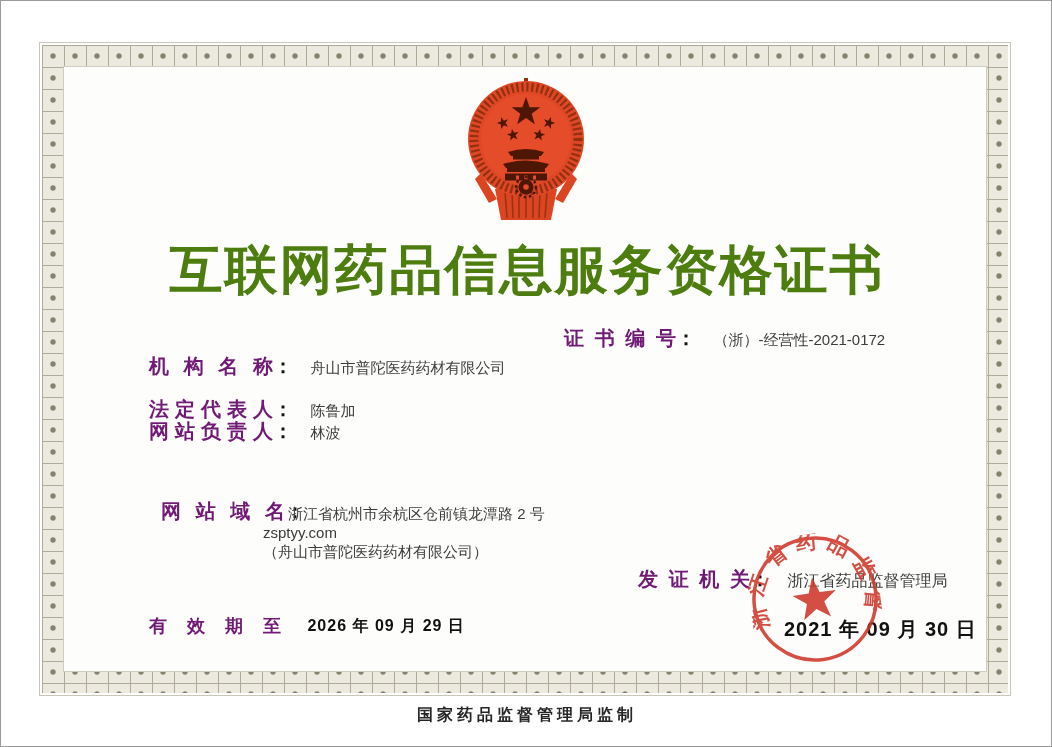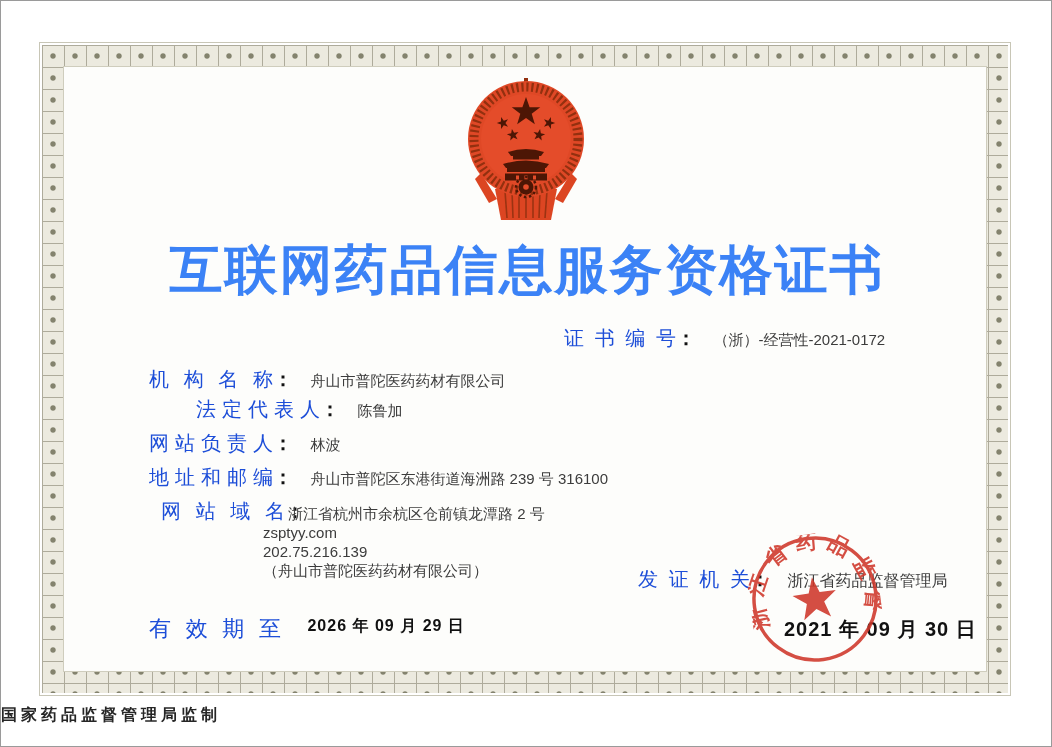--- a/index.html
+++ b/index.html
@@ -26,67 +26,67 @@
     position:absolute;left:22px;top:22px;right:22px;bottom:22px;
     background:#fdfdfb;box-shadow:0 0 0 1px #cfcdbd;
   }
   .content{position:absolute;inset:0;z-index:3;}
   
   .emblem{position:absolute;left:459px;top:76px;width:132px;height:150px;}
   
   .title{
     position:absolute;left:0;top:234px;width:1052px;text-align:center;
     font-family:"DejaVu Serif","Liberation Serif",serif;font-weight:bold;
-    font-size:53px;letter-spacing:2px;color:#3b82f6;
+    font-size:53px;letter-spacing:2px;color:#4d7c0f;
   }
   
   .flabel{
     display:inline-block;text-align:justify;text-align-last:justify;
-    font-family:"DejaVu Serif","Liberation Serif",serif;font-weight:normal;
-    font-size:20px;color:#1d4ed8;vertical-align:top;
+    font-family:"DejaVu Serif","Liberation Serif",serif;font-weight:bold;
+    font-size:20px;color:#701a75;vertical-align:top;
   }
   .colon{font-family:"DejaVu Serif","Liberation Serif",serif;font-weight:bold;font-size:20px;color:#121212;}
   .fvalue{font-size:15px;color:#3c3c3c;}
   .row{position:absolute;white-space:nowrap;}
   .row .fvalue{display:inline-block;margin-left:13px;padding-top:4px;text-align:right;}
   .w124{width:124px;}
   .w112{width:112px;}
   .r-certno{left:563px;top:324px;}
   .r-service{left:563px;top:357px;}
-  .r-org{left:148px;top:365px;}
-  .r-legal{left:148px;top:395px;margin-left:47px;}
-  .r-webmaster{left:148px;top:429px;}
+  .r-org{left:148px;top:352px;}
+  .r-legal{left:148px;top:395px;}
+  .r-webmaster{left:148px;top:417px;}
   .r-address{left:148px;top:463px;}
   .r-domain{left:148px;top:497px;margin-left:12px;}
   .domain-lines{position:absolute;left:262px;top:503px;font-size:15px;color:#3c3c3c;line-height:19px;}
   .domain-lines .ln1{padding-left:25px;}
   .r-issuer{left:637px;top:565px;}
   
   .validity{position:absolute;left:148px;top:613px;white-space:nowrap;}
-  .validity .flabel{width:132px;font-size:22px;}
+  .validity .flabel{width:132px;font-size:18px;}
   .date-text{
     display:inline-block;margin-left:22px;padding-top:2px;
     font-size:16px;font-weight:bold;letter-spacing:1px;color:#111;
   }
   .issue-date{
     position:absolute;left:735px;top:615px;font-size:20px;font-weight:bold;
     letter-spacing:1px;color:#111;white-space:nowrap;margin-left:48px;
   }
   
   .seal{
     position:absolute;left:749px;top:533px;width:130px;height:130px;
     transform:rotate(-8deg);opacity:.88;z-index:5;pointer-events:none;
   }
   .seal text{
     font-family:"DejaVu Serif","Liberation Serif",serif;font-weight:bold;
     font-size:21px;letter-spacing:9px;
   }
   
   .caption{
-    position:absolute;left:0;top:704px;width:1052px;text-align:left;
+    position:absolute;left:0;top:704px;width:1052px;text-align:center;
     font-family:"DejaVu Serif","Liberation Serif",serif;font-weight:bold;
     font-size:16px;letter-spacing:4px;color:#262626;
   }
 </style>
 </head>
 <body>
 
 <svg width="0" height="0" style="position:absolute" aria-hidden="true">
   <defs>
     <polygon id="star5" points="0,-10 2.4,-3.2 9.5,-3.1 3.8,1.2 5.9,8.1 0,4 -5.9,8.1 -3.8,1.2 -9.5,-3.1 -2.4,-3.2"></polygon>
@@ -162,32 +162,27 @@
   <div class="row r-legal">
     <span class="flabel w124">法定代表人</span><span class="colon">：</span>
     <span class="fvalue">陈鲁加</span>
   </div>
 
   <div class="row r-webmaster">
     <span class="flabel w124">网站负责人</span><span class="colon">：</span>
     <span class="fvalue">林波</span>
   </div>
 
-  <div class="row r-address">
-    <span class="flabel w124">地址和邮编</span><span class="colon">：</span>
-    <span class="fvalue">舟山市普陀区东港街道海洲路 239 号 316100</span>
-  </div>
 
   <div class="row r-domain">
     <span class="flabel w124">网站域名</span><span class="colon">：</span>
   </div>
   <div class="domain-lines">
     <div class="ln1">浙江省杭州市余杭区仓前镇龙潭路 2 号</div>
     <div>zsptyy.com</div>
-    <div>202.75.216.139</div>
     <div>（舟山市普陀医药药材有限公司）</div>
   </div>
 
   <div class="row r-issuer">
     <span class="flabel w112">发证机关</span><span class="colon">：</span>
     <span class="fvalue" style="font-size:16px">浙江省药品监督管理局</span>
   </div>
 
   <div class="validity">
     <span class="flabel">有效期至</span>

